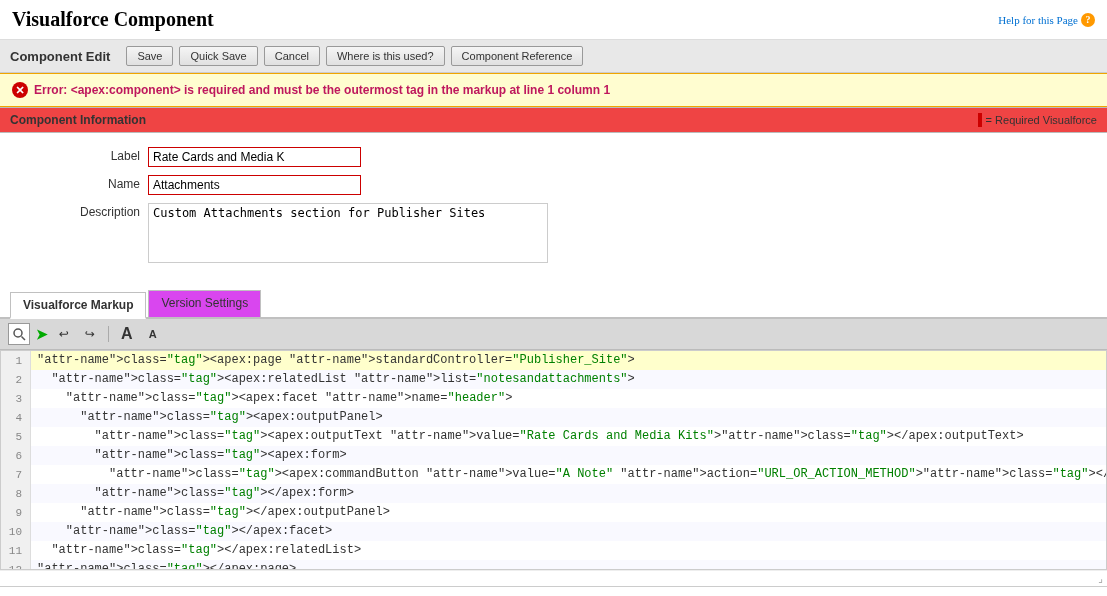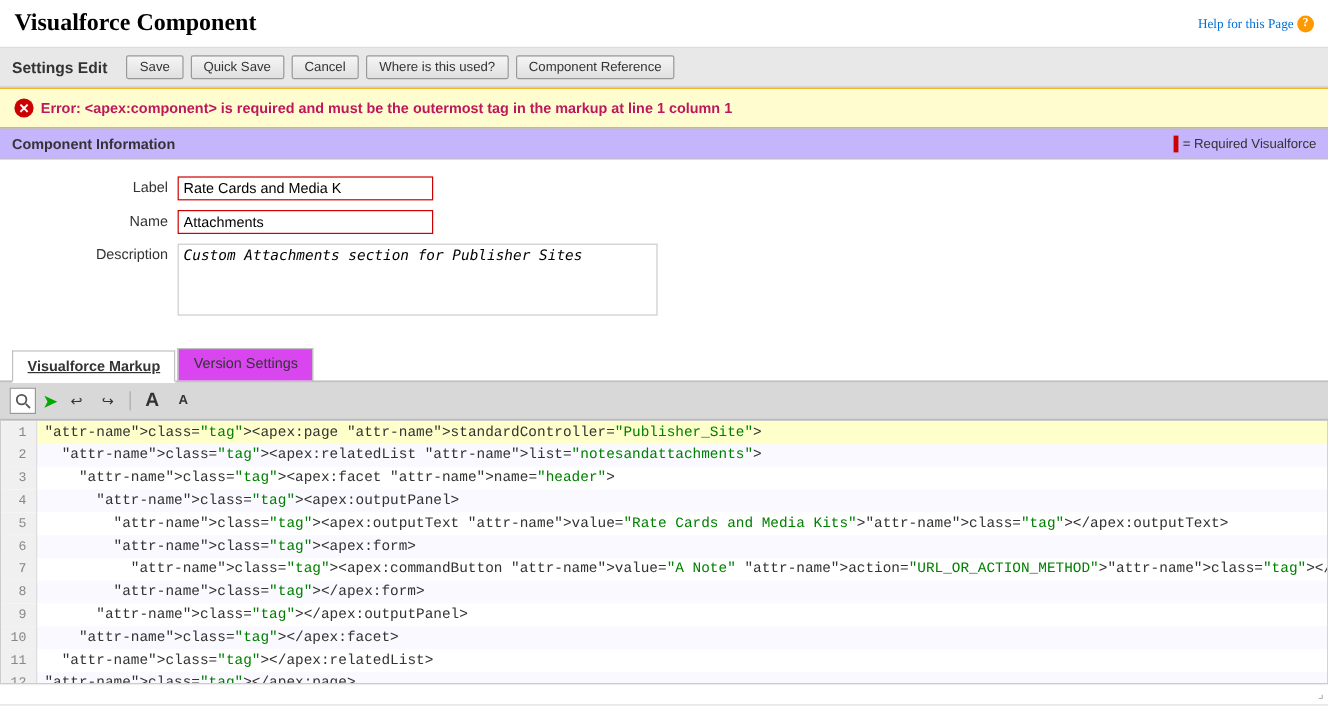--- a/index.html
+++ b/index.html
@@ -89,21 +89,21 @@
       flex-shrink: 0;
     }
     .error-text {
       color: #be185d;
       font-weight: bold;
       font-size: 12px;
     }
 
     
     .component-info-header {
-      background: #c4b5fd;
+      background: #ef4444;
       border-bottom: 1px solid #bbb;
       border-top: 1px solid #bbb;
       padding: 5px 10px;
       display: flex;
       justify-content: space-between;
       align-items: center;
     }
     .component-info-header .title {
       font-weight: bold;
       font-size: 12px;
@@ -145,21 +145,20 @@
       font-size: 12px;
       width: 213px;
     }
     .form-field textarea {
       border: 1px solid #ccc;
       padding: 2px 4px;
       font-size: 12px;
       width: 400px;
       height: 60px;
       resize: none;
-      font-style: italic;
     }
 
     
     .tabs-bar {
       display: flex;
       border-bottom: 2px solid #c0c0c0;
       margin-top: 10px;
       padding: 0 10px;
     }
     .tab {
@@ -172,21 +171,20 @@
       margin-right: 2px;
       color: #333;
     }
     .tab.active {
       background: #fff;
       font-weight: bold;
       border-bottom: 2px solid #fff;
       position: relative;
       top: 2px;
       z-index: 1;
-      text-decoration: underline;
     }
 
     
     .editor-section {
       background: #f0f0f0;
       border-bottom: 1px solid #ccc;
     }
     .editor-toolbar {
       background: #d8d8d8;
       border-bottom: 1px solid #bbb;
@@ -279,21 +277,21 @@
 
 <div class="page-header">
   <h1>Visualforce Component</h1>
   <a class="help-link">
     <span>Help for this Page</span>
     <span class="help-icon">?</span>
   </a>
 </div>
 
 <div class="component-edit-bar">
-  <span class="section-title">Settings Edit</span>
+  <span class="section-title">Component Edit</span>
   <button class="btn">Save</button>
   <button class="btn">Quick Save</button>
   <button class="btn">Cancel</button>
   <button class="btn">Where is this used?</button>
   <button class="btn">Component Reference</button>
 </div>
 
 <div class="error-bar">
   <span class="error-icon">✕</span>
   <span class="error-text">Error: &lt;apex:component&gt; is required and must be the outermost tag in the markup at line 1 column 1</span>

